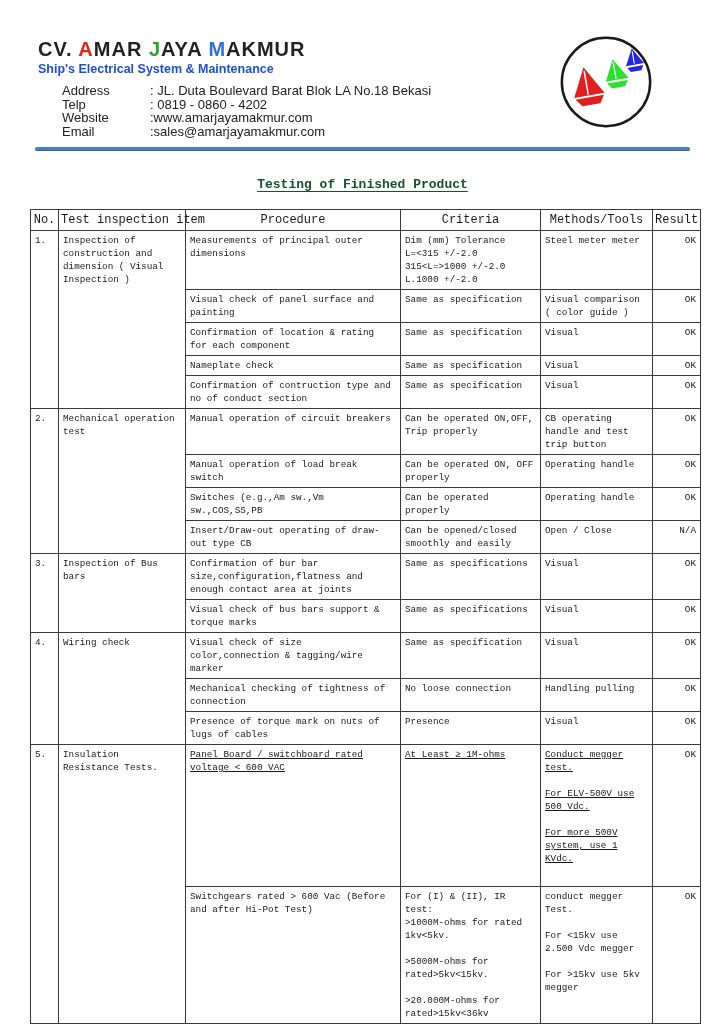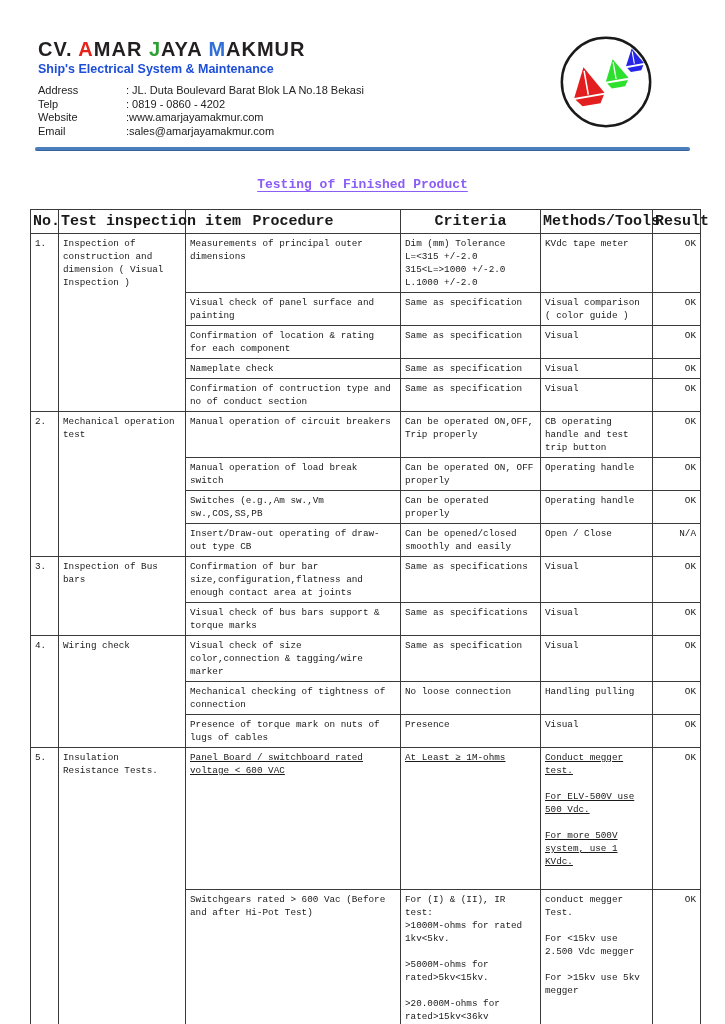--- a/index.html
+++ b/index.html
@@ -26,21 +26,21 @@
   }
   .company-name .accent-red   { color: #e5231b; }
   .company-name .accent-green { color: #2da033; }
   .company-name .accent-blue  { color: #2f6fd6; }
   .subtitle {
     margin-top: 1px;
     font-size: 12.5px;
     font-weight: bold;
     color: #1d4ed8;
   }
-  .contact { margin-top: 8px; font-size: 11px; line-height: 13.5px; color: #222; }
+  .contact { margin-top: 8px; font-size: 13px; line-height: 13.5px; color: #222; margin-left: 24px; }
   .contact-row { display: flex; }
   .contact-label { width: 88px; flex: 0 0 88px; }
   .contact-value { white-space: pre; text-align: center; }
   
   .logo { position: absolute; top: 34px; left: 558px; width: 96px; height: 96px; }
   
   .divider {
     position: absolute;
     top: 147px; left: 35px;
     width: 655px; height: 4px;
@@ -51,41 +51,41 @@
   
   .doc-title {
     position: absolute;
     top: 177px; left: 0; width: 725px;
     text-align: center;
     font-family: "Liberation Mono", "DejaVu Sans Mono", monospace;
     font-size: 13px;
     font-weight: bold;
     text-decoration: underline;
     text-underline-offset: 3px;
-    color: #8b5cf6;
+    color: #14532d;
   }
   
   .table-wrap { position: absolute; top: 209px; left: 30px; width: 670px; }
   table.testing {
     width: 670px;
     border-collapse: collapse;
     table-layout: fixed;
     font-family: "Liberation Mono", "DejaVu Sans Mono", monospace;
     color: #1a1a1a;
   }
   table.testing col.c-no      { width: 28px; }
   table.testing col.c-item    { width: 127px; }
   table.testing col.c-proc    { width: 215px; }
   table.testing col.c-crit    { width: 140px; }
   table.testing col.c-methods { width: 112px; }
   table.testing col.c-result  { width: 48px; }
   table.testing th, table.testing td { border: 1px solid #3a3a3a; }
   table.testing th {
-    font-size: 15px;
-    font-weight: bold;
+    font-size: 12px;
+    font-weight: normal;
     text-align: center;
     padding: 3px 2px;
     white-space: nowrap;
   }
   table.testing td {
     font-size: 9.3px;
     line-height: 13px;
     padding: 3px 4px;
     vertical-align: top;
     white-space: pre-line;
@@ -175,21 +175,21 @@
           <td rowspan="5">Inspection of
 construction and
 dimension ( Visual
 Inspection )</td>
           <td>Measurements of principal outer
 dimensions</td>
           <td>Dim (mm) Tolerance
 L=&lt;315 +/-2.0
 315&lt;L=&gt;1000 +/-2.0
 L.1000 +/-2.0</td>
-          <td>KVdc tape meter</td>
+          <td>Steel meter meter</td>
           <td class="cell-result">OK</td>
         </tr>
         <tr>
           <td>Visual check of panel surface and
 painting</td>
           <td>Same as specification</td>
           <td>Visual comparison
 ( color guide )</td>
           <td class="cell-result">OK</td>
         </tr>

